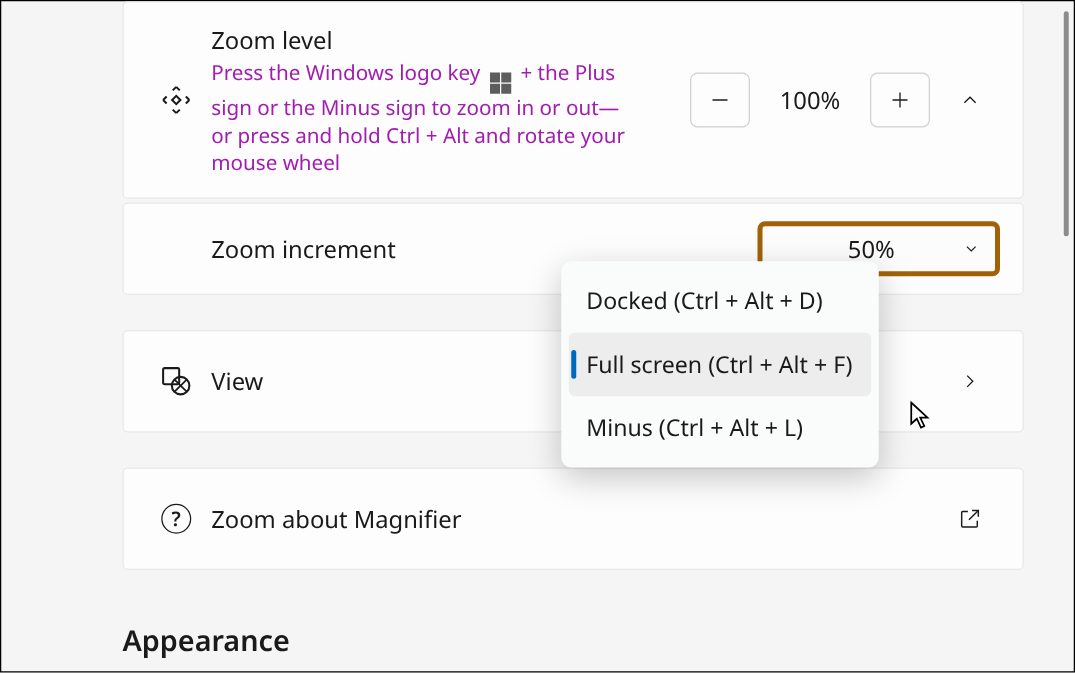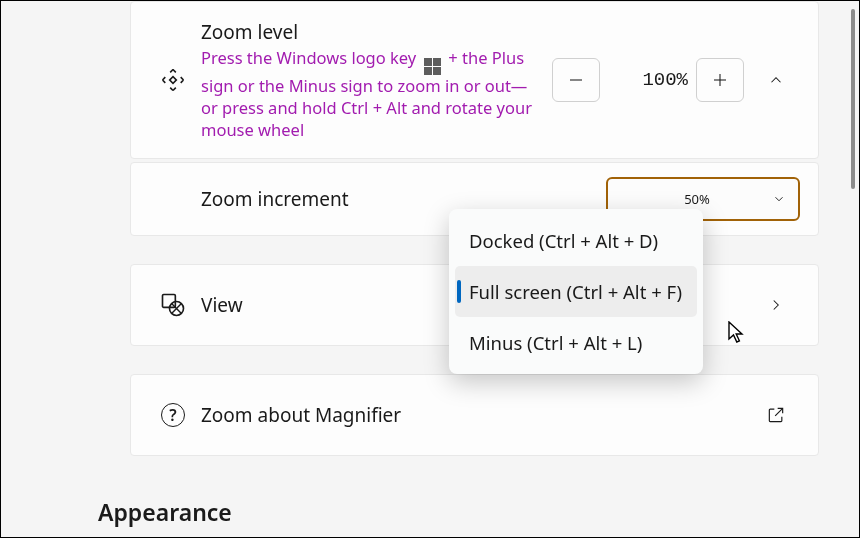--- a/index.html
+++ b/index.html
@@ -12,21 +12,21 @@
       overflow: hidden;
       color: #1a1a1a;
     }
     .frame {
       border: 1.5px solid #000;
       width: 860px;
       height: 538px;
       background: #f5f5f5;
       position: relative;
     }
-    .cards { padding: 0 40px 0 97px; margin-left: 32px; }
+    .cards { padding: 0 40px 0 97px; }
 
     .card {
       background: #fdfdfd;
       border: 1px solid #e8e8e8;
       border-radius: 4px;
       margin-top: 2px;
       display: flex;
       align-items: center;
       min-height: 70px;
       padding: 14px 18px 14px 14px;
@@ -60,38 +60,37 @@
       border-radius: 6px;
       background: #fdfdfd;
       display: flex; align-items: center; justify-content: center;
       cursor: pointer;
       font-size: 22px;
       color: #333;
     }
     .zoom-value {
       font-size: 19px;
       width: 80px;
-      text-align: right;
-      font-family: Liberation Mono, monospace;
+      text-align: center;
     }
     .chevron-slot {
       width: 48px;
       display: flex; align-items: center; justify-content: center;
       cursor: pointer;
     }
     svg { display: block; }
 
     .select {
       width: 194px; height: 44px;
-      border: 2px solid #a16207;
+      border: 4px solid #a16207;
       border-radius: 6px;
       background: #fcfcfc;
       display: flex; align-items: center; justify-content: space-between;
       padding: 0 12px 0 14px;
-      font-size: 13px;
+      font-size: 19px;
       cursor: pointer;
     }
 
     .help-icon {
       width: 24px; height: 24px;
       border: 1.8px solid #1a1a1a;
       border-radius: 50%;
       display: flex; align-items: center; justify-content: center;
       font-size: 16px;
       font-weight: 600;

